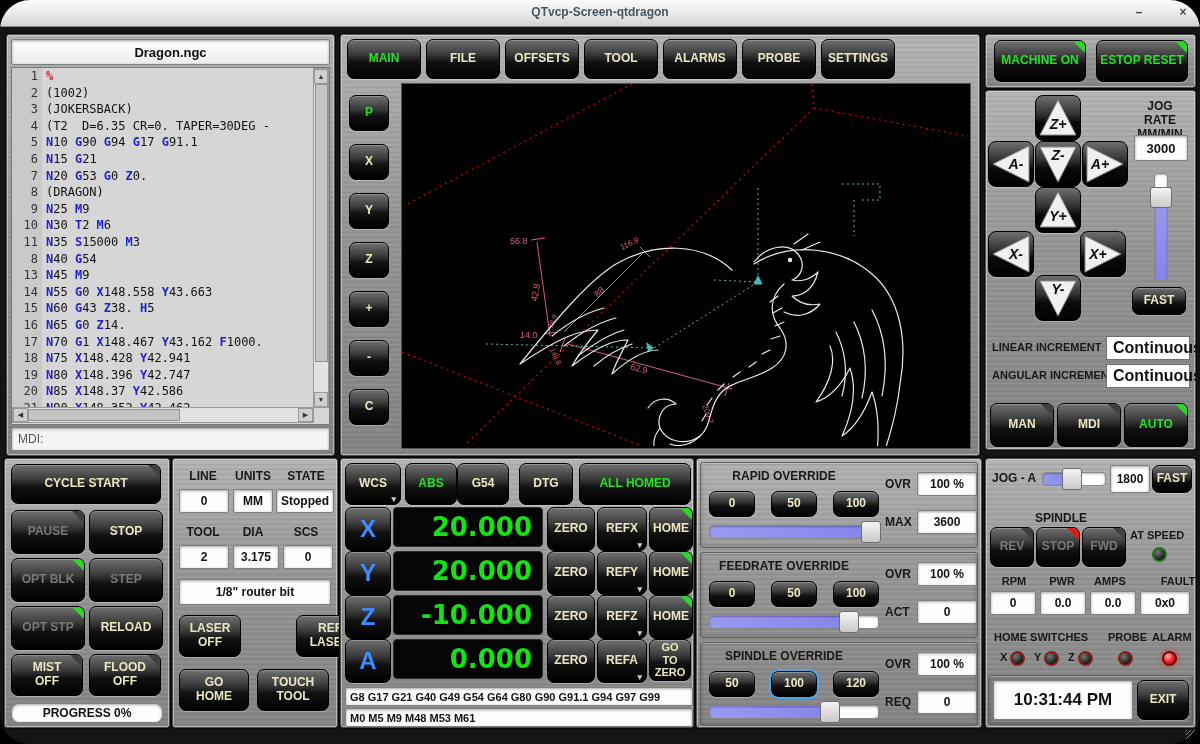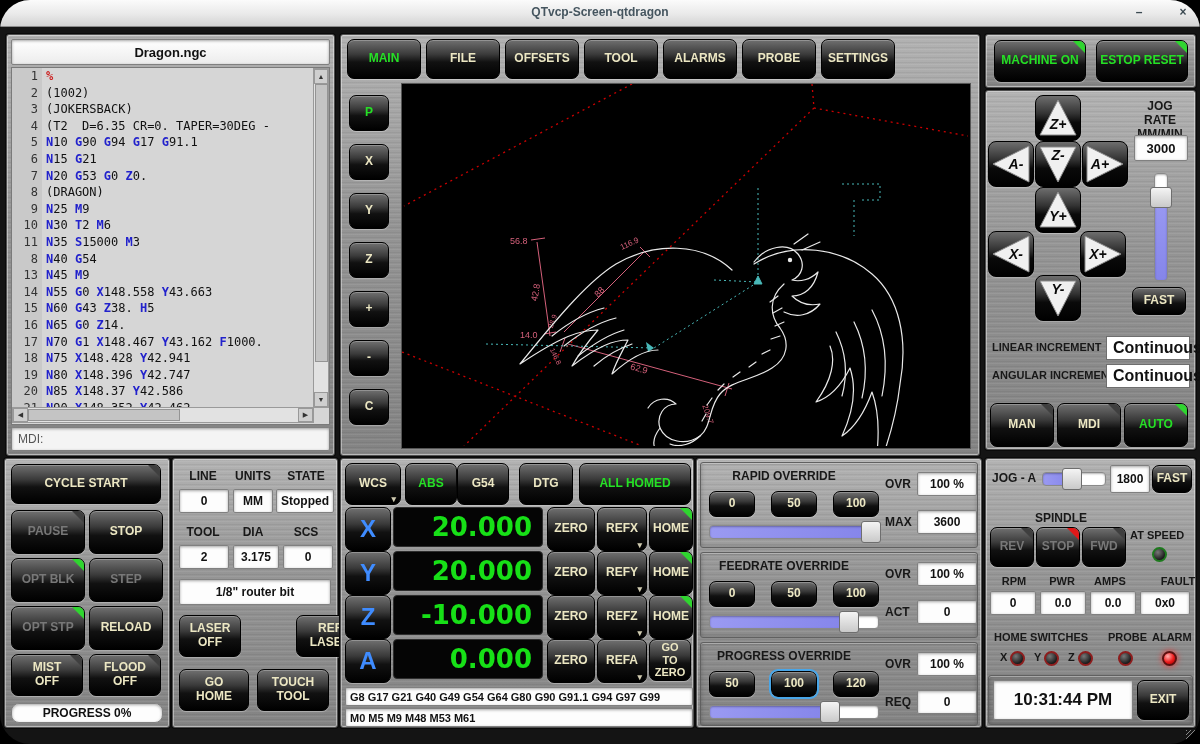--- a/index.html
+++ b/index.html
@@ -398,21 +398,21 @@
     <div class="btn" style="position:absolute;left:70px;top:28px;width:44px;height:24px;">50</div>
     <div class="btn" style="position:absolute;left:132px;top:28px;width:44px;height:24px;">100</div>
     <div class="sl" style="left:8px;top:62px;width:168px;--f:82%;"></div>
     <div class="mlabel" style="left:184px;top:14px;">OVR</div>
     <div class="wbox" style="left:216px;top:9px;width:58px;height:22px;">100 %</div>
     <div class="mlabel" style="left:184px;top:52px;">ACT</div>
     <div class="wbox" style="left:216px;top:47px;width:58px;height:22px;">0</div>
   </div>
 
   <div class="subpanel" style="left:3px;top:183px;width:276px;height:82px;">
-    <div class="mlabel" style="left:0;right:110px;top:6px;text-align:center;">PROGRESS OVERRIDE</div>
+    <div class="mlabel" style="left:0;right:110px;top:6px;text-align:center;">SPINDLE OVERRIDE</div>
     <div class="btn" style="position:absolute;left:8px;top:28px;width:44px;height:24px;">50</div>
     <div class="btn" style="position:absolute;left:70px;top:28px;width:44px;height:24px;outline:2px solid #49a6e8;">100</div>
     <div class="btn" style="position:absolute;left:132px;top:28px;width:44px;height:24px;">120</div>
     <div class="sl" style="left:8px;top:62px;width:168px;--f:71%;"></div>
     <div class="mlabel" style="left:184px;top:14px;">OVR</div>
     <div class="wbox" style="left:216px;top:9px;width:58px;height:22px;">100 %</div>
     <div class="mlabel" style="left:184px;top:52px;">REQ</div>
     <div class="wbox" style="left:216px;top:47px;width:58px;height:22px;">0</div>
   </div>
 </div>

